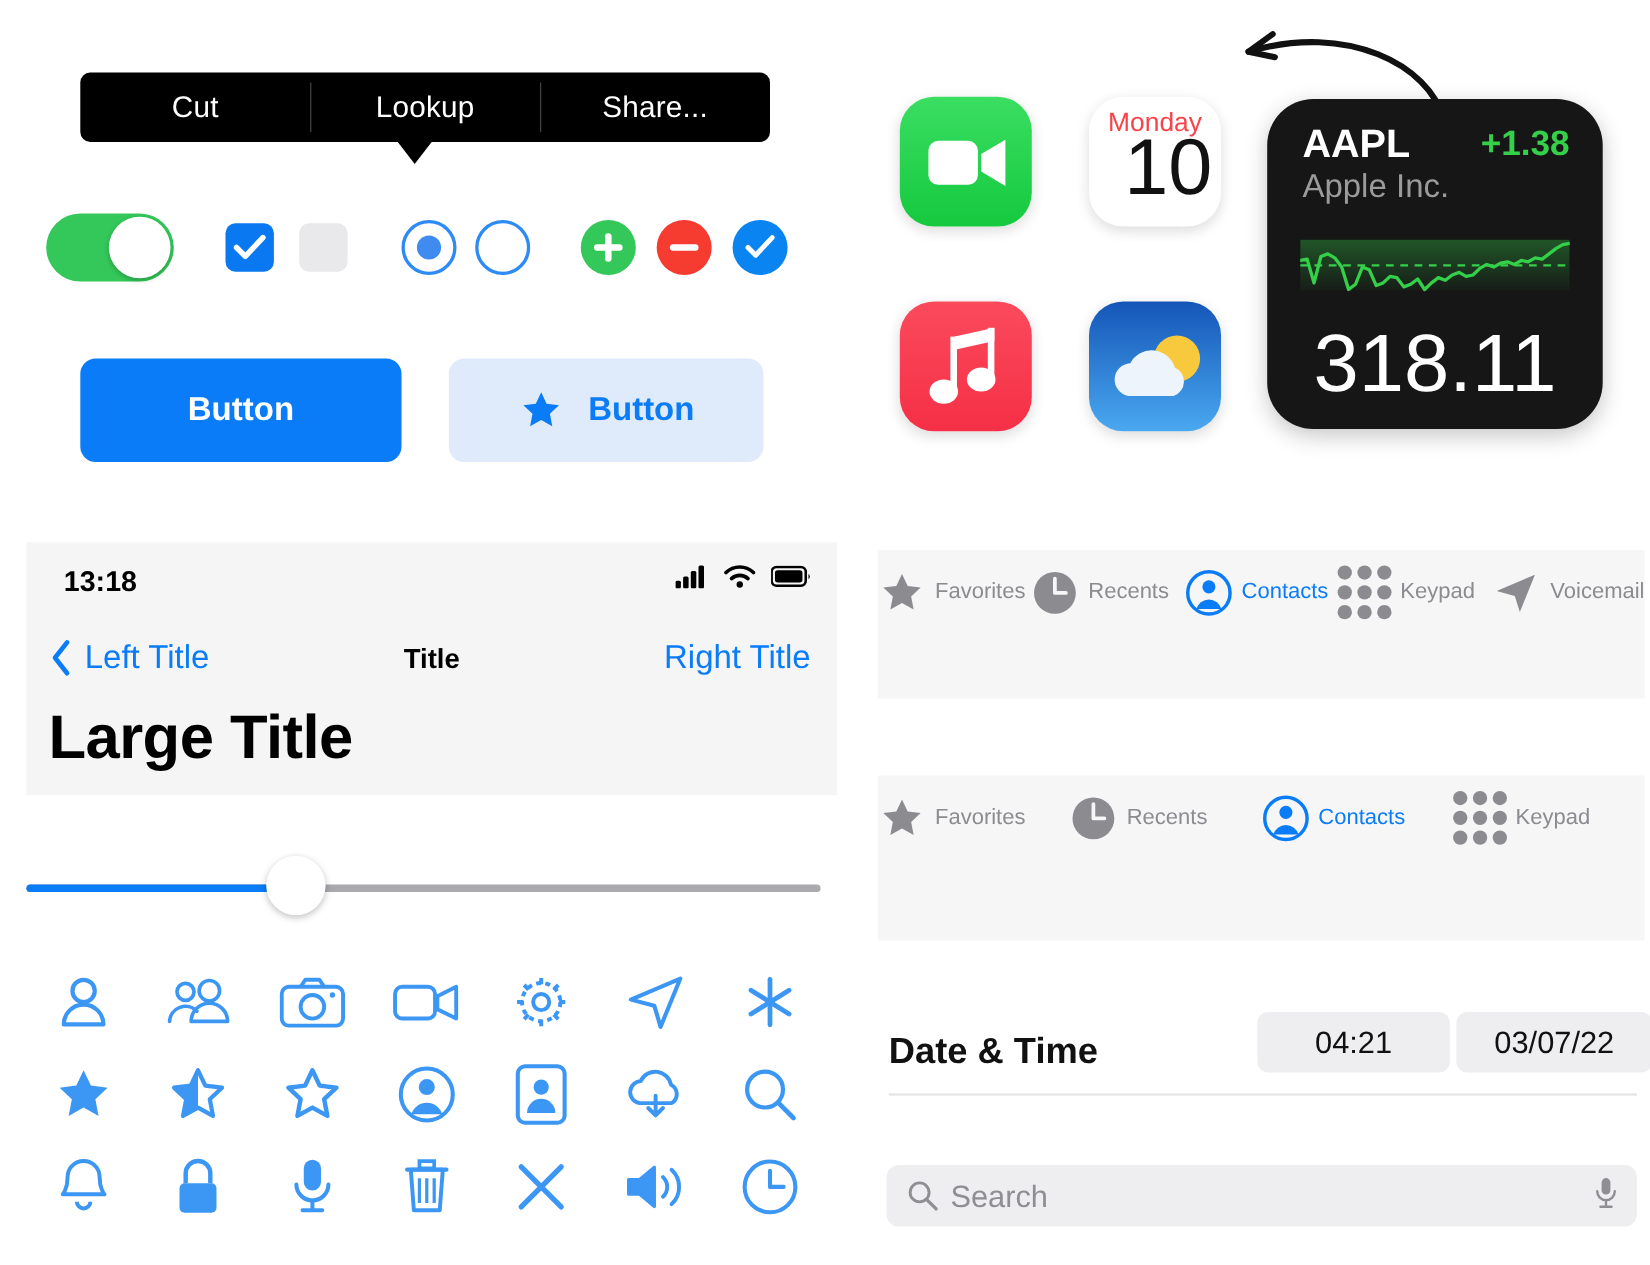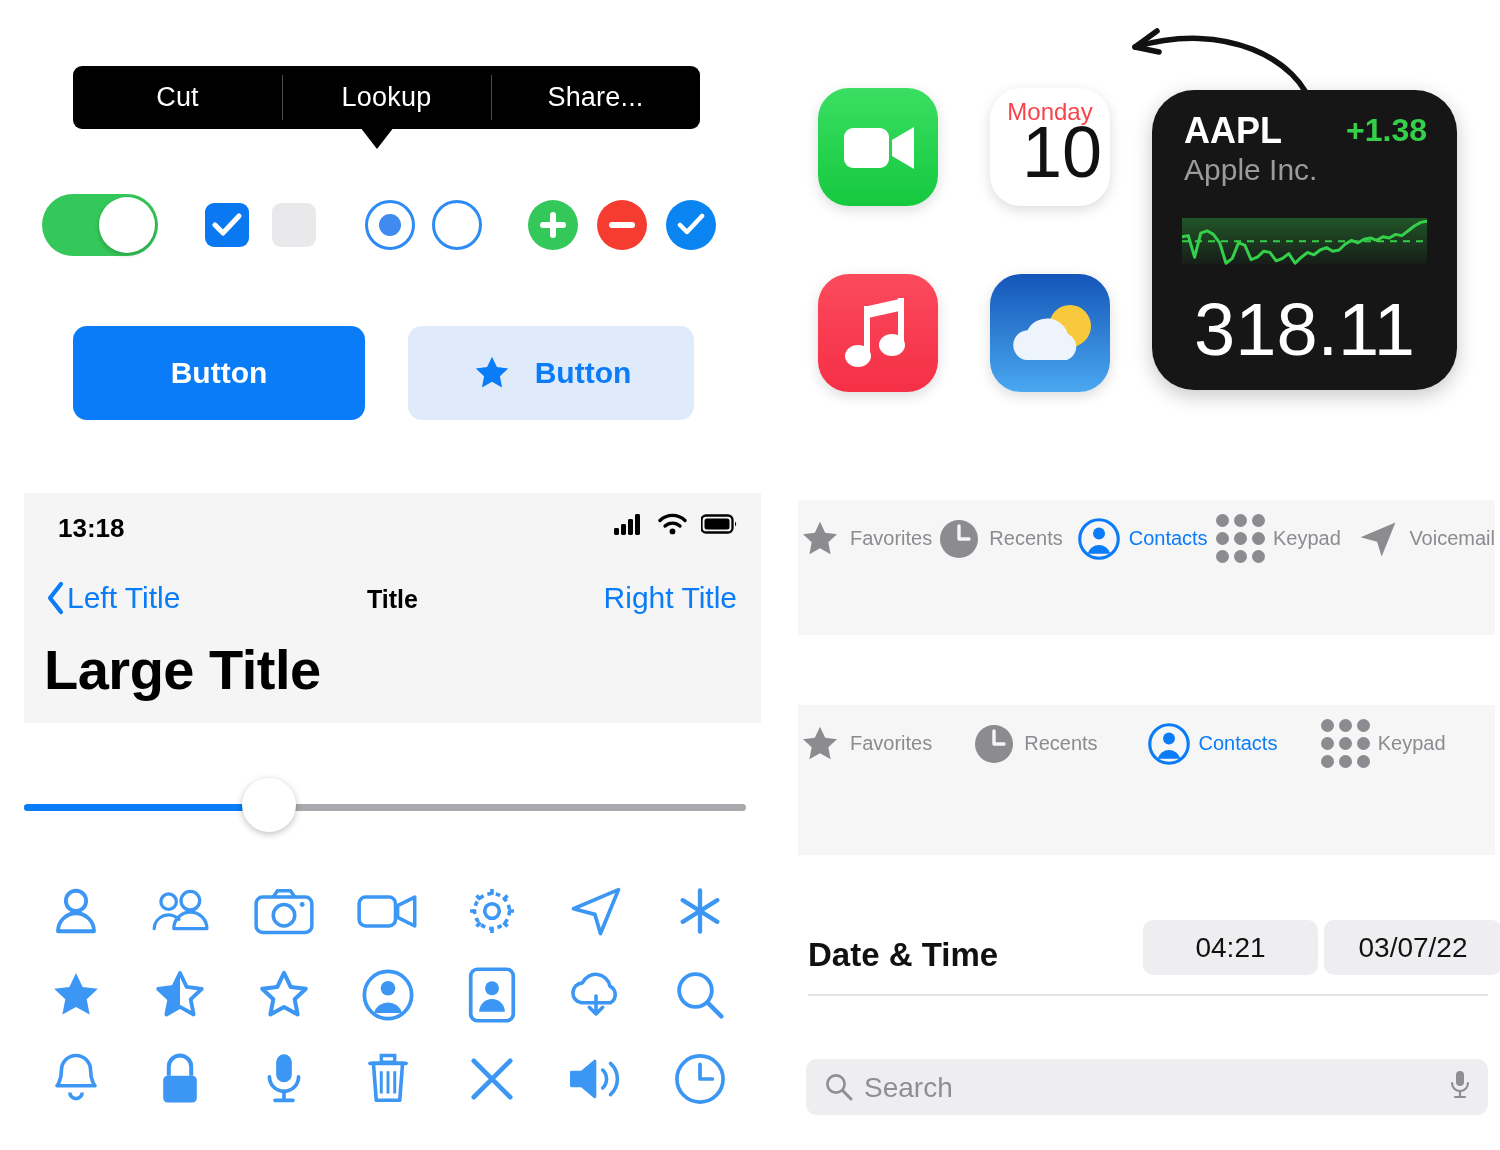--- a/index.html
+++ b/index.html
@@ -101,21 +101,21 @@
   }
   #status-icons {
     position: absolute; right: 24px; top: 20px;
     display: flex; align-items: center; gap: 14px;
   }
   #nav-bar {
     position: absolute; left: 0; top: 80px; width: 100%; height: 62px;
   }
   #nav-left {
     position: absolute; left: 22px; top: 8px;
-    display: flex; align-items: center; gap: 2px;
+    display: flex; align-items: center; gap: 12px;
     color: #0a7cf7; font-size: 30px; cursor: pointer;
   }
   #nav-title {
     position: absolute; left: 0; right: 0; top: 12px; text-align: center;
     font-size: 25px; font-weight: 700; color: #000;
   }
   #nav-right {
     position: absolute; right: 24px; top: 8px;
     color: #0a7cf7; font-size: 30px; cursor: pointer;
   }

